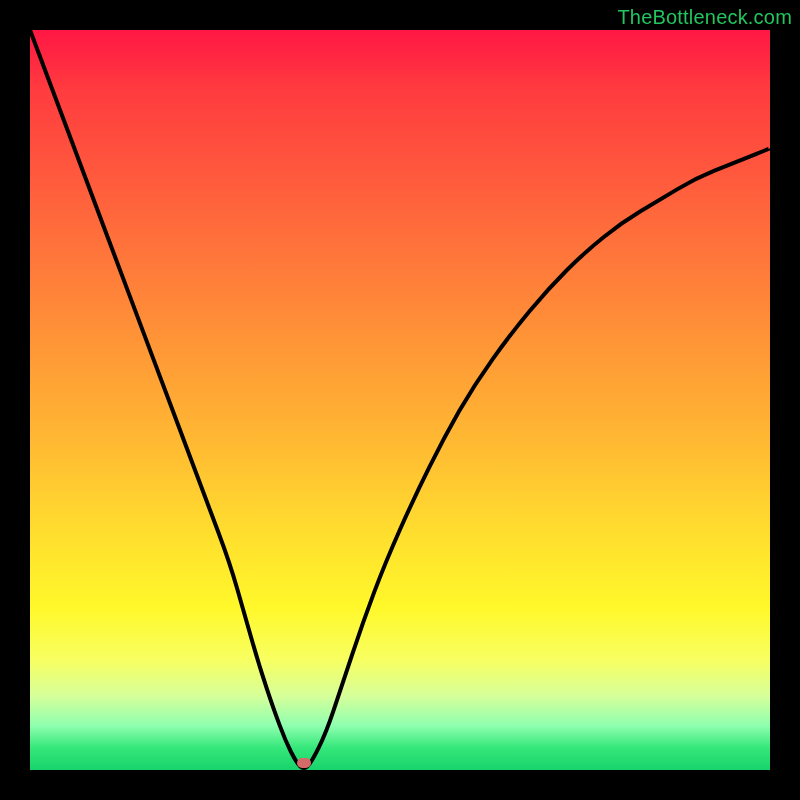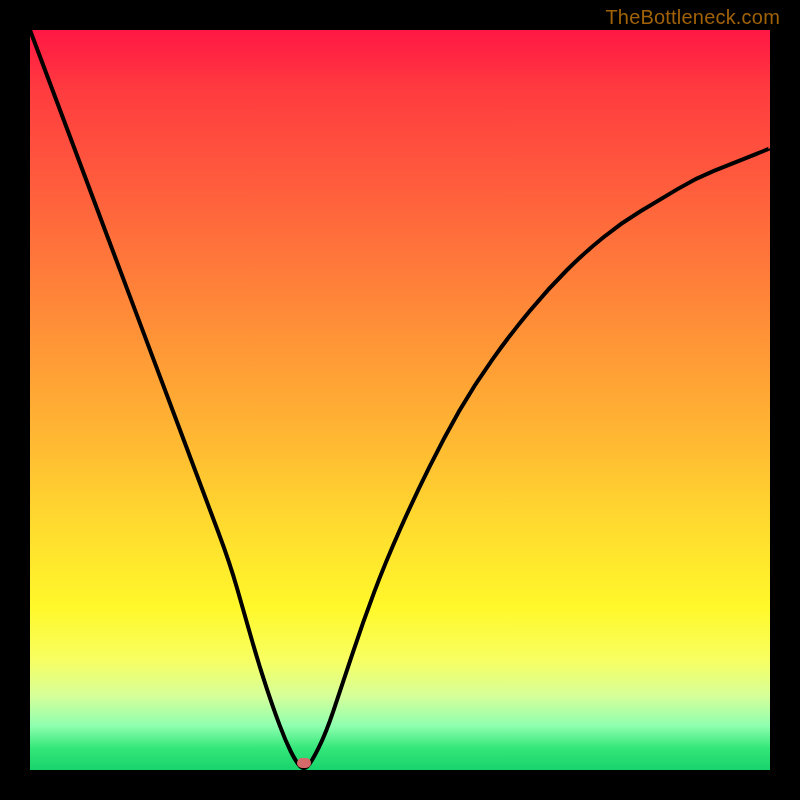--- a/index.html
+++ b/index.html
@@ -37,22 +37,22 @@
       #f8ff60 85%,
       #d6ff9a 90%,
       #8fffb0 94%,
       #35e77a 97%,
       #17d36b 100%
     );
   }
   .watermark {
     position: absolute;
     top: 6px;
-    right: 20px;
-    color: #a16207;
+    right: 8px;
+    color: #22c55e;
     font-size: 20px;
     font-weight: 500;
     letter-spacing: 0.2px;
     user-select: none;
   }
   svg.curve {
     position: absolute;
     left: 0;
     top: 0;
     width: 740px;

